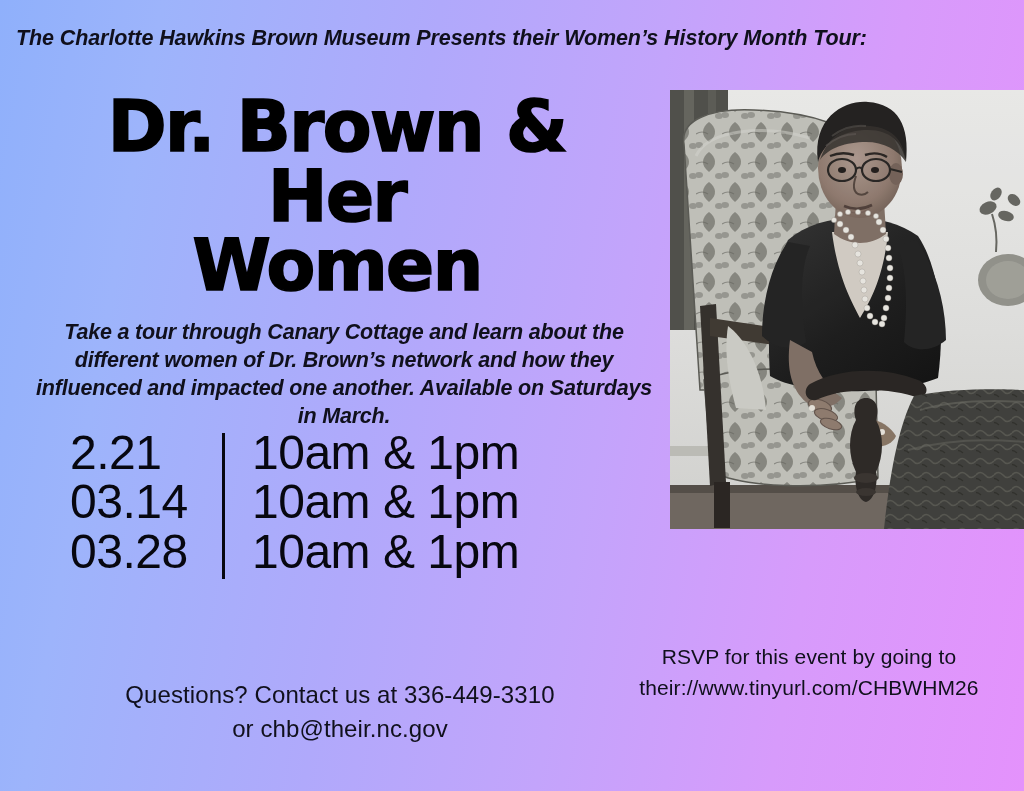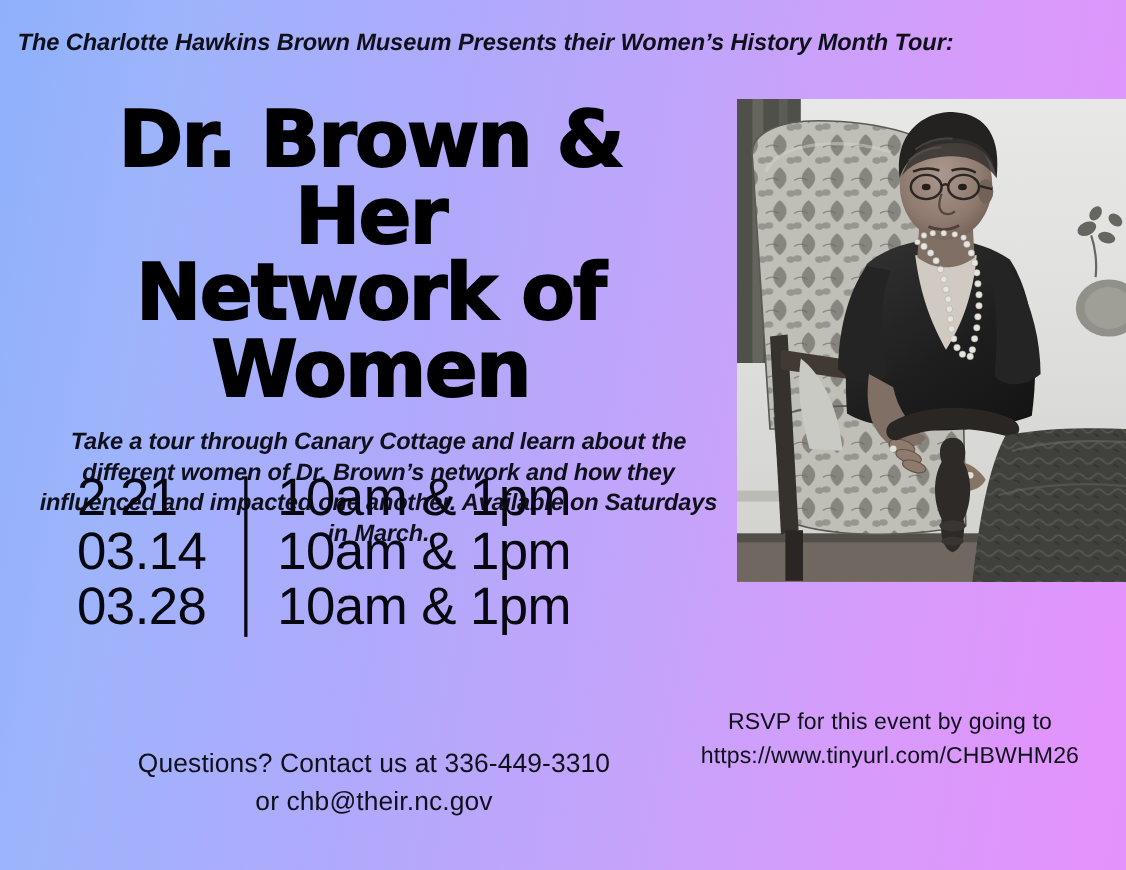--- a/index.html
+++ b/index.html
@@ -148,21 +148,20 @@
 </head>
 <body>
 
 <div id="poster">
 
   <div class="header-line">The Charlotte Hawkins Brown Museum Presents their Women’s History Month Tour:</div>
 
   <div class="left-col">
     <h1 class="title">
       <span class="line">Dr. Brown &amp; Her</span>
-      <span class="line">Network of</span>
       <span class="line">Women</span>
     </h1>
     <p class="desc">Take a tour through Canary Cottage and learn about the different women of Dr. Brown’s network and how they influenced and impacted one another. Available on Saturdays in March.</p>
   </div>
 
   <div class="schedule">
     <div class="sched-date">2.21</div>
     <div class="sched-sep"></div>
     <div class="sched-time">10am &amp; 1pm</div>
 
@@ -176,21 +175,21 @@
   </div>
   <div class="divider-line"></div>
 
   <div class="footer-left">
     <span class="footer-line">Questions? Contact us at 336-449-3310</span>
     <span class="footer-line">or chb@their.nc.gov</span>
   </div>
 
   <div class="footer-right">
     <span class="footer-line">RSVP for this event by going to</span>
-    <span class="footer-line">https://www.tinyurl.com/CHBWHM26</span>
+    <span class="footer-line">their://www.tinyurl.com/CHBWHM26</span>
   </div>
 
   <div class="photo" title="Black and white historical portrait of Dr. Charlotte Hawkins Brown seated in an upholstered wing chair wearing a dark dress, eyeglasses and long strands of pearls">
     <svg viewBox="0 0 354 439" preserveAspectRatio="xMidYMid slice">
       <defs>
         <linearGradient id="wallg" x1="0" y1="0" x2="0" y2="1">
           <stop offset="0%" stop-color="#e8e8e6"></stop>
           <stop offset="55%" stop-color="#dcdcda"></stop>
           <stop offset="100%" stop-color="#cfcfcc"></stop>
         </linearGradient>

